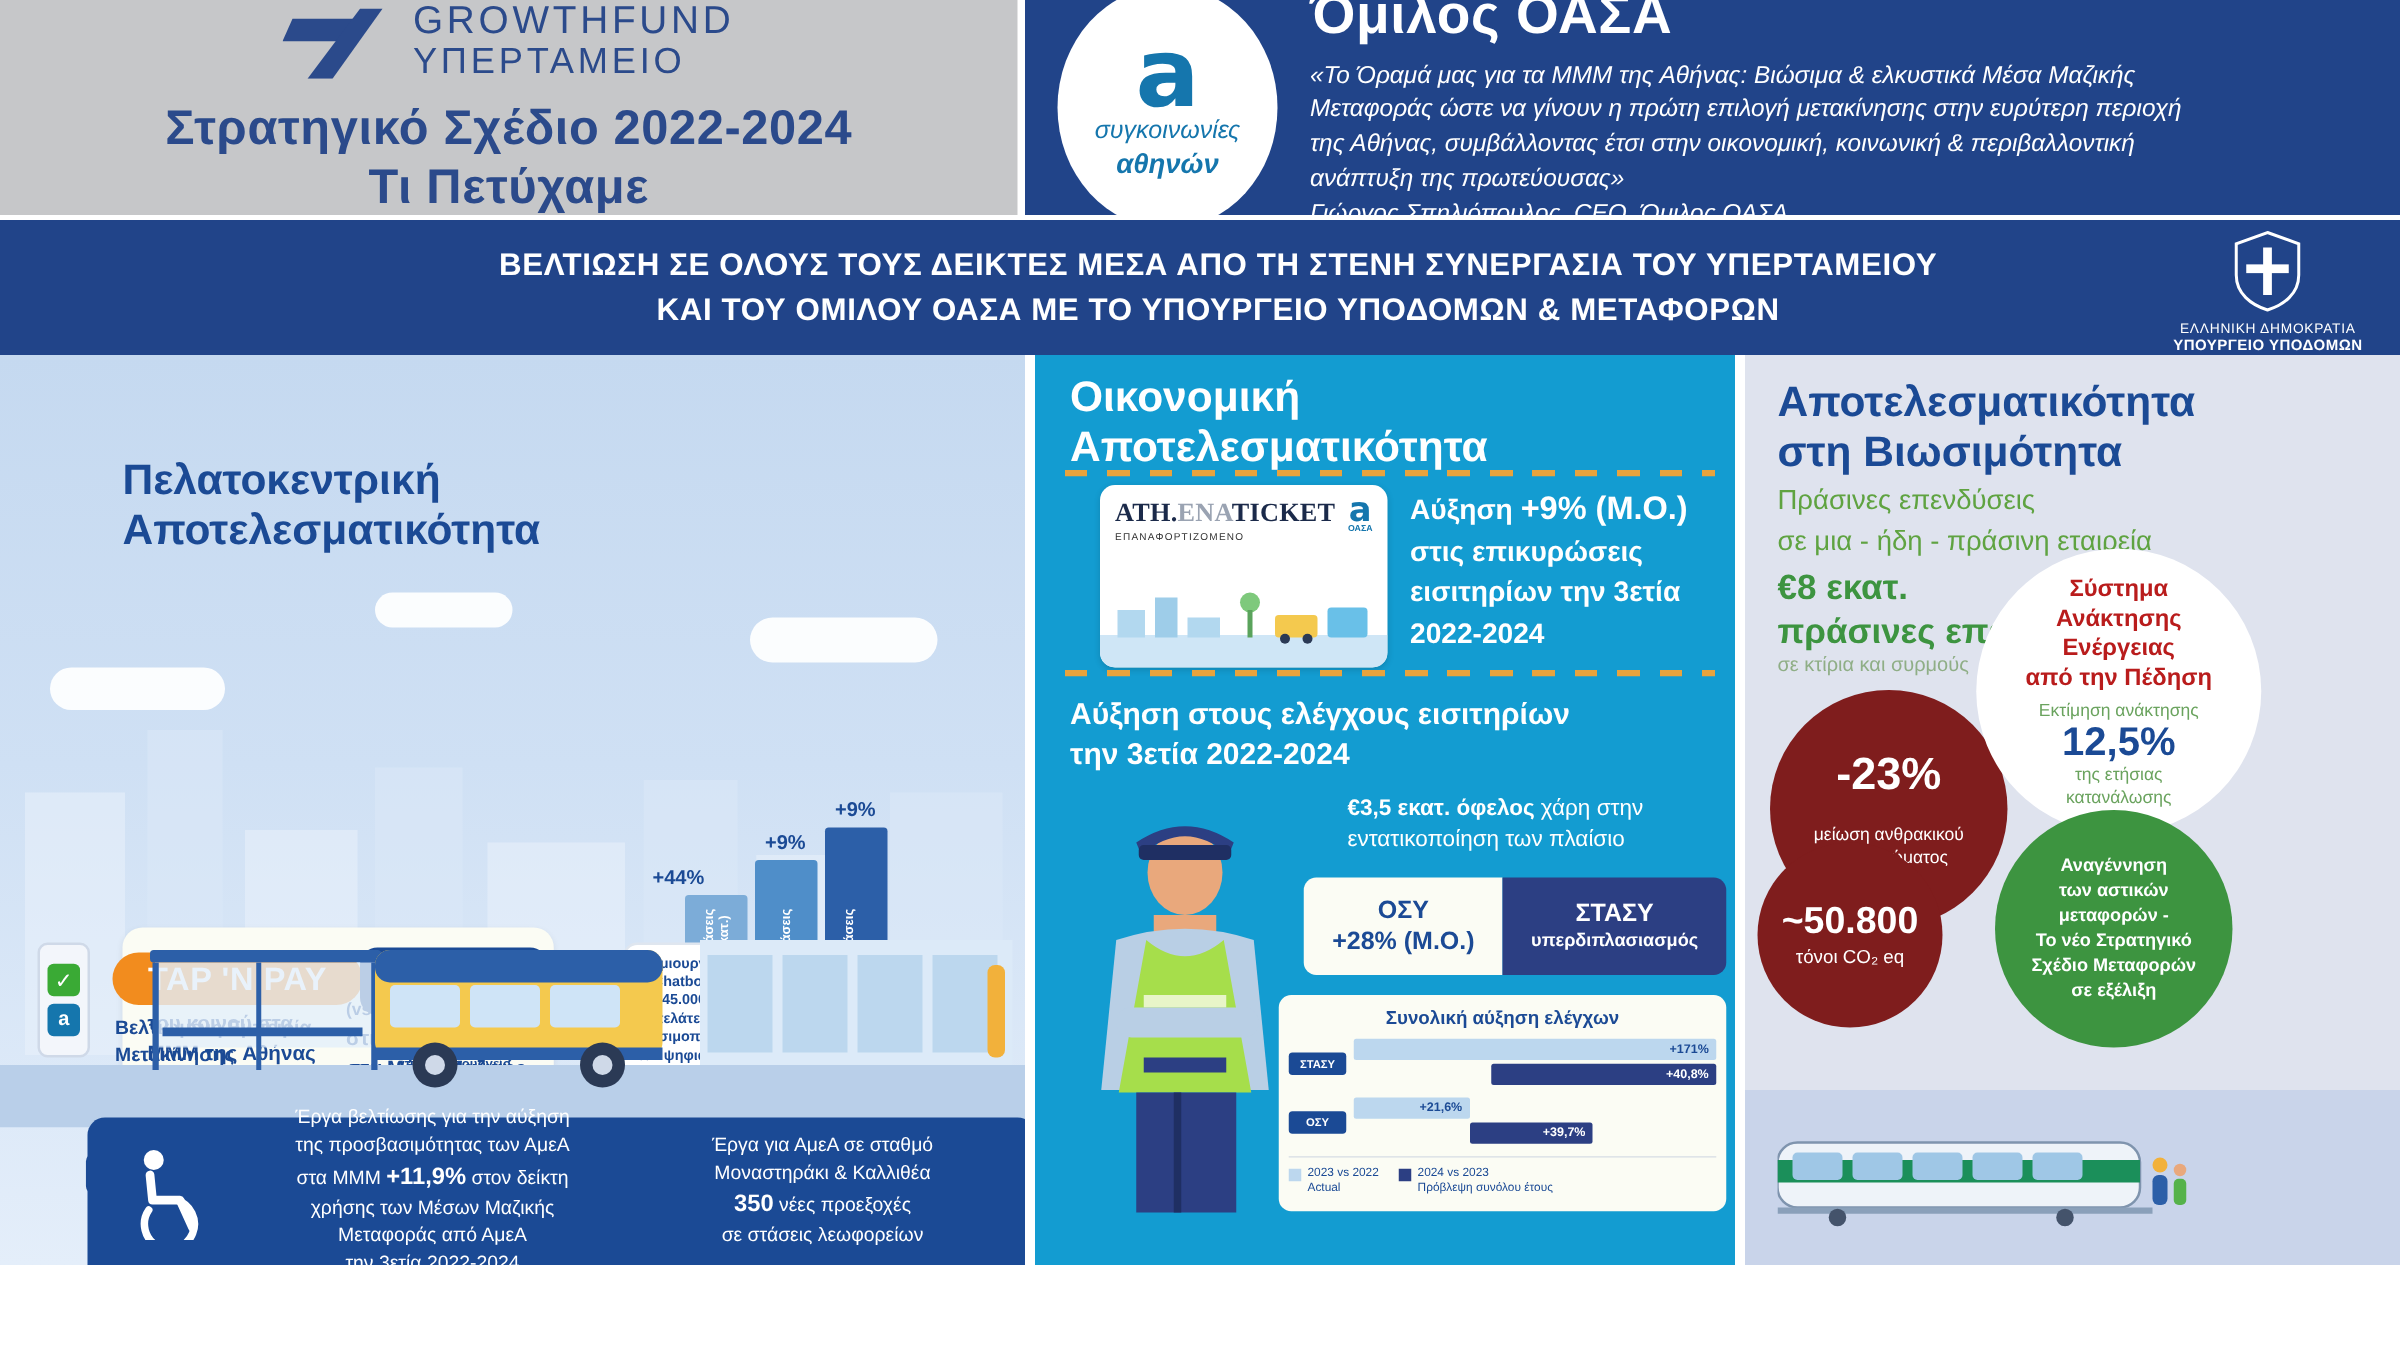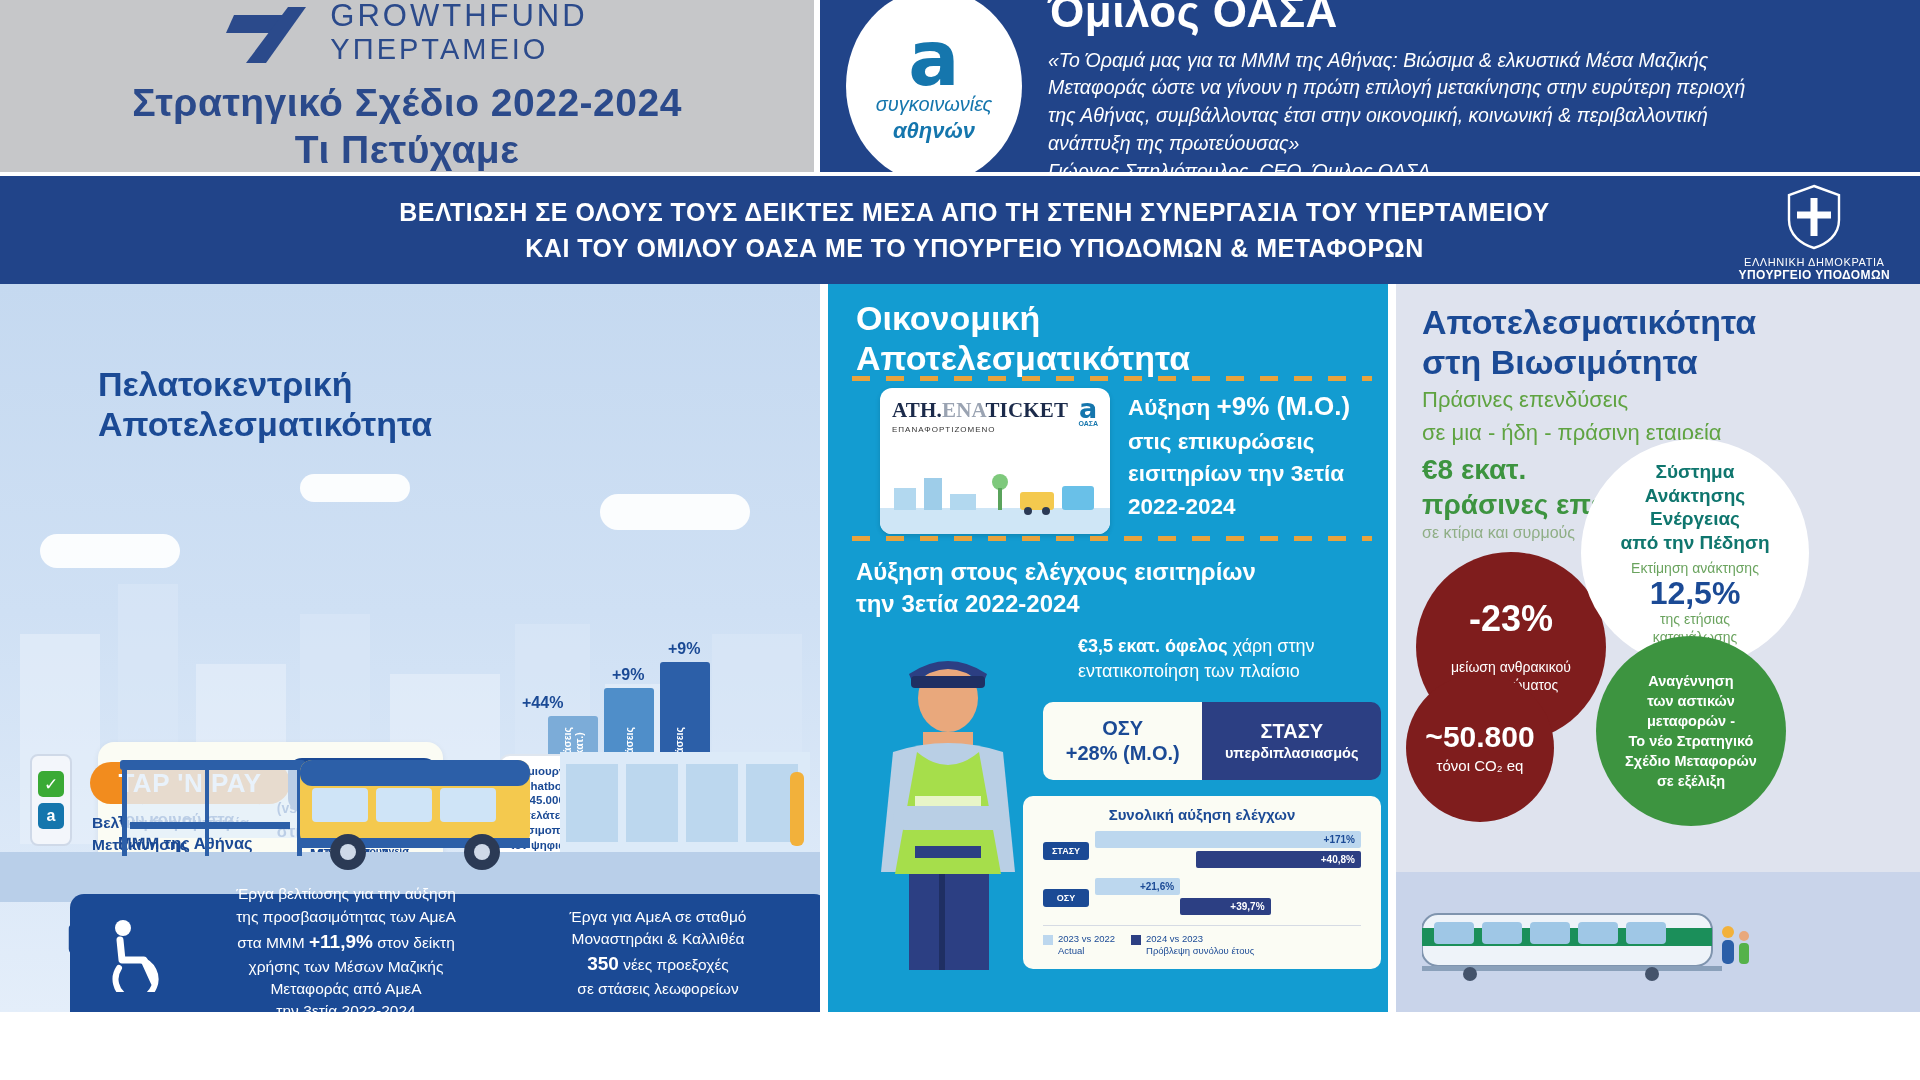--- a/index.html
+++ b/index.html
@@ -152,21 +152,21 @@
   .bText2 { position:absolute; left:250px; top:350px; width:300px; color:#fff; font-size:18px; line-height:1.4;}
   .bText2 b { font-weight:bold; }
 
   .osy-stasy { position:absolute; left:215px; top:418px; display:flex; width:338px; height:78px; }
   .osy { flex:1; background:#fbfcf4; border-radius:10px 0 0 10px; display:flex; flex-direction:column;
          align-items:center; justify-content:center; color:#1b4a95; font-weight:bold; font-size:20px; line-height:1.25;}
   .stasy { flex:1.12; background:#2c3f83; border-radius:0 10px 10px 0; display:flex; flex-direction:column;
            align-items:center; justify-content:center; color:#fff; font-weight:bold; font-size:20px; line-height:1.25;}
   .stasy .small { font-size:14.5px; font-weight:bold;}
 
-  .minichart { position:absolute; left:195px; top:512px; width:358px; background:#fbfcf4; border-radius:10px; padding:10px 20px 12px;}
+  .minichart { position:absolute; left:195px; top:512px; width:358px; background:#fbfcf4; border-radius:10px; padding:10px 8px 12px;}
   .mc-title { color:#1b4a95; font-weight:bold; font-size:15px; text-align:center; margin-bottom:8px;}
   .mc-row { display:flex; align-items:center; gap:6px; margin-bottom:7px;}
   .mc-tag { width:46px; height:18px; background:#1b4a95; border-radius:3px; color:#fff; font-size:9px;
             display:flex; align-items:center; justify-content:center; font-weight:bold; flex:none;}
   .mc-bars { flex:1; }
   .mc-bar { height:17px; border-radius:2px; display:flex; align-items:center; justify-content:flex-end;
             padding-right:6px; color:#fff; font-size:10px; font-weight:bold; margin-bottom:3px;}
   .mc-legend { display:flex; gap:16px; border-top:1px solid #d6dbe4; padding-top:7px; margin-top:2px;}
   .lg { display:flex; gap:5px; align-items:flex-start; color:#1b4a95; font-size:9.5px; line-height:1.25;}
   .lg i { width:10px; height:10px; display:block; margin-top:2px; flex:none;}
@@ -581,35 +581,35 @@
           <div>αποτυπώματος</div>
         </div>
       </div>
 
       <div class="circ c-green" style="left:10px; top:390px; width:148px; height:148px;">
         <div style="font-size:30px;font-weight:bold;line-height:1.05">~50.800</div>
         <div style="font-size:15px;line-height:1.3;margin-top:3px">τόνοι CO₂ eq</div>
       </div>
 
       <div class="circ c-white" style="left:185px; top:155px; width:228px; height:228px;">
-        <div style="color:#0f766e;font-weight:bold;font-size:19px;line-height:1.25">
+        <div style="color:#b91c1c;font-weight:bold;font-size:19px;line-height:1.25">
           <div>Σύστημα</div>
           <div>Ανάκτησης</div>
           <div>Ενέργειας</div>
           <div>από την Πέδηση</div>
         </div>
         <div style="color:#6aa35e;font-size:14px;margin-top:5px">Εκτίμηση ανάκτησης</div>
         <div style="color:#1b4a95;font-weight:bold;font-size:32px;line-height:1.1">12,5%</div>
         <div style="color:#6aa35e;font-size:14px;line-height:1.25">
           <div>της ετήσιας</div>
           <div>κατανάλωσης</div>
         </div>
       </div>
 
-      <div class="circ c-dgreen" style="left:200px; top:352px; width:190px; height:190px;">
+      <div class="circ c-dgreen" style="left:200px; top:364px; width:190px; height:190px;">
         <div style="font-size:14.5px;font-weight:bold;line-height:1.38;padding:0 14px">
           <div>Αναγέννηση</div>
           <div>των αστικών</div>
           <div>μεταφορών -</div>
           <div>Το νέο Στρατηγικό</div>
           <div>Σχέδιο Μεταφορών</div>
           <div>σε εξέλιξη</div>
         </div>
       </div>
 

